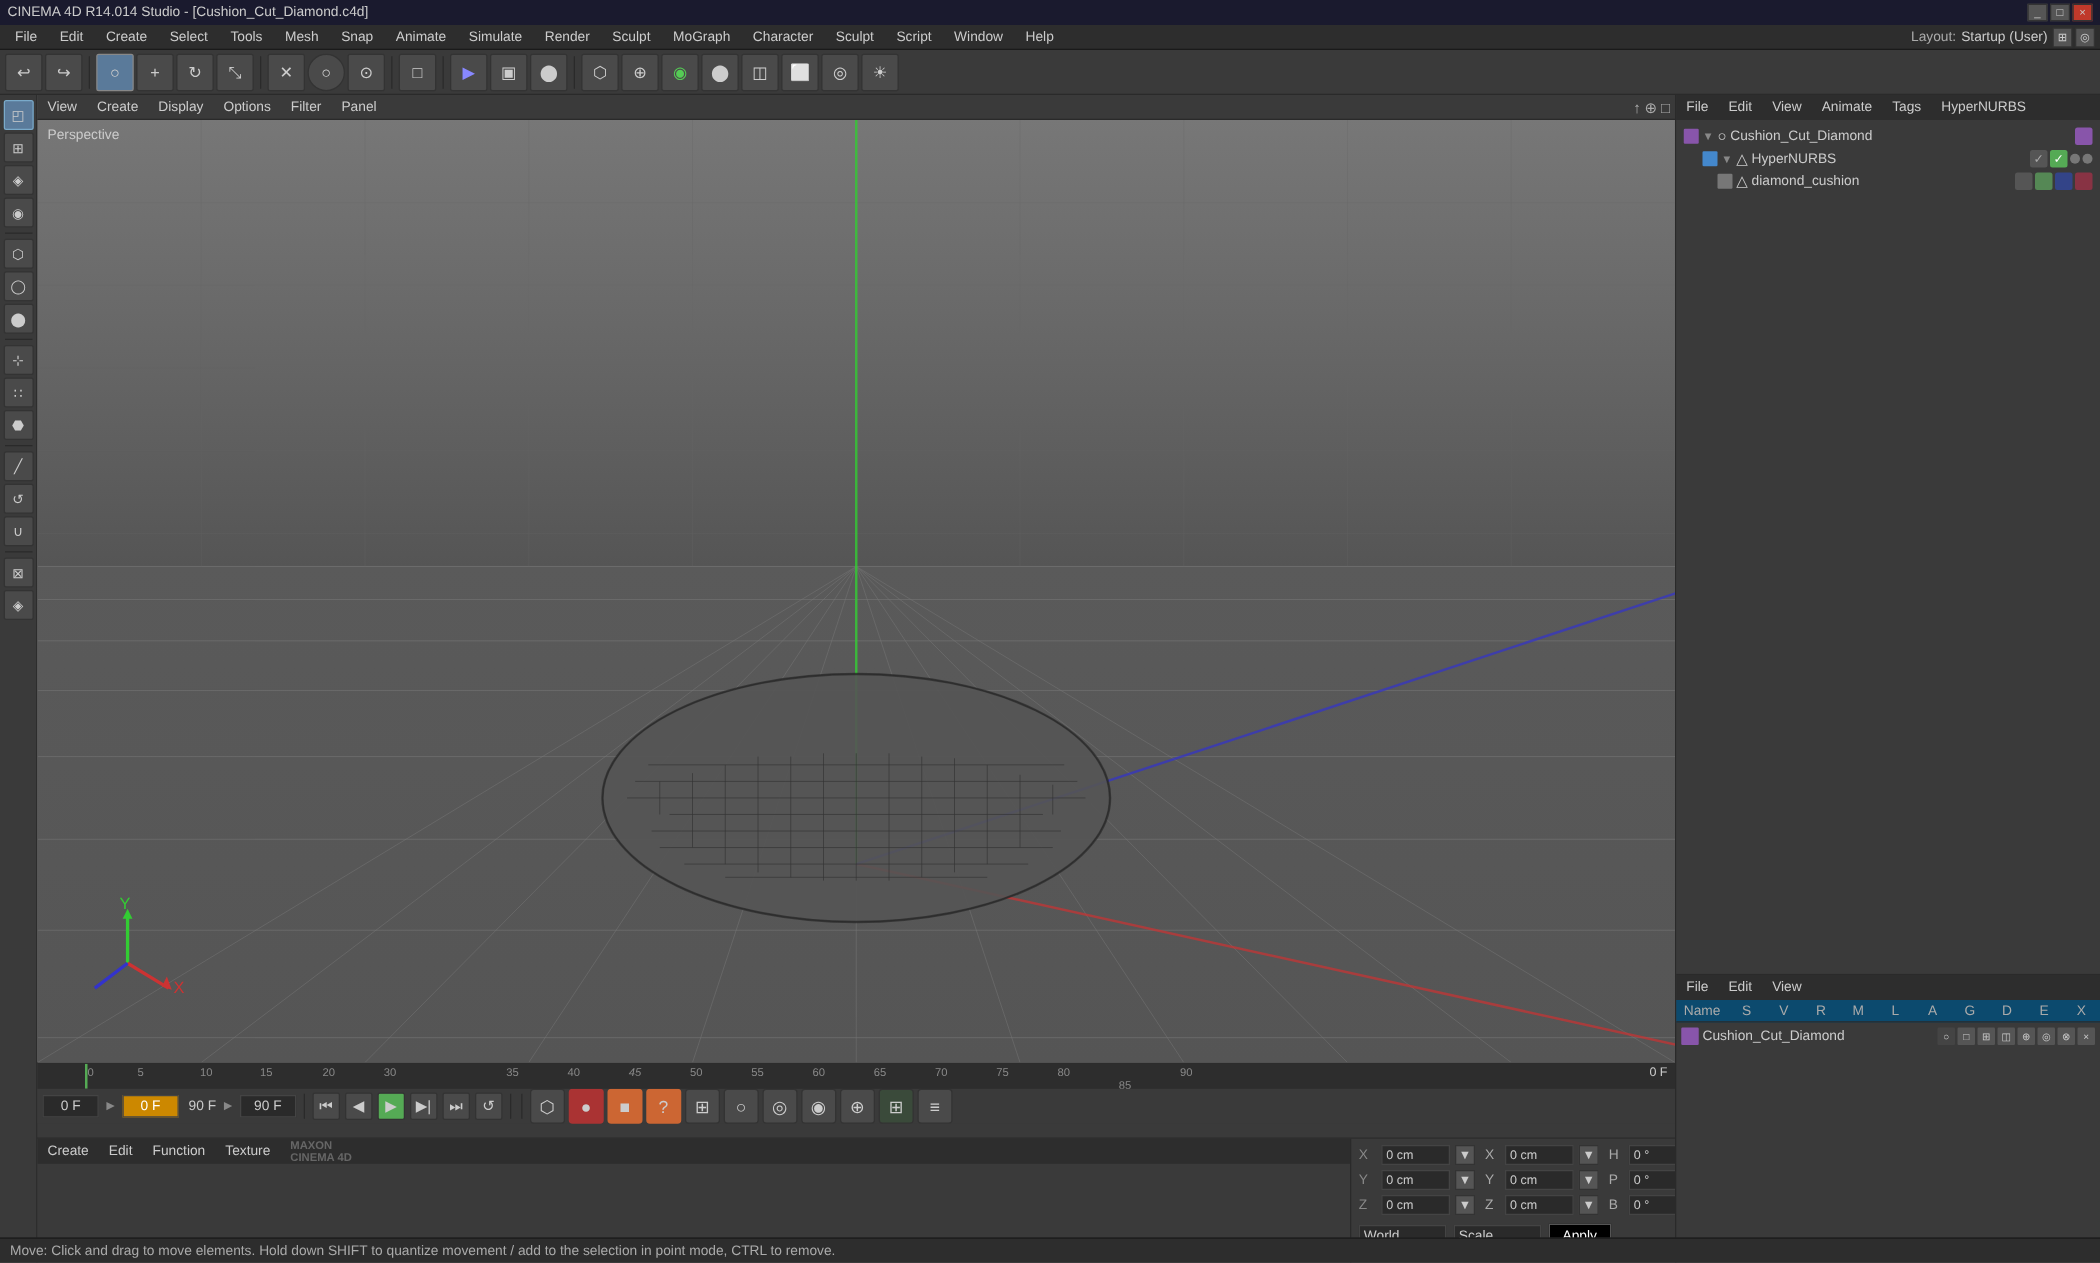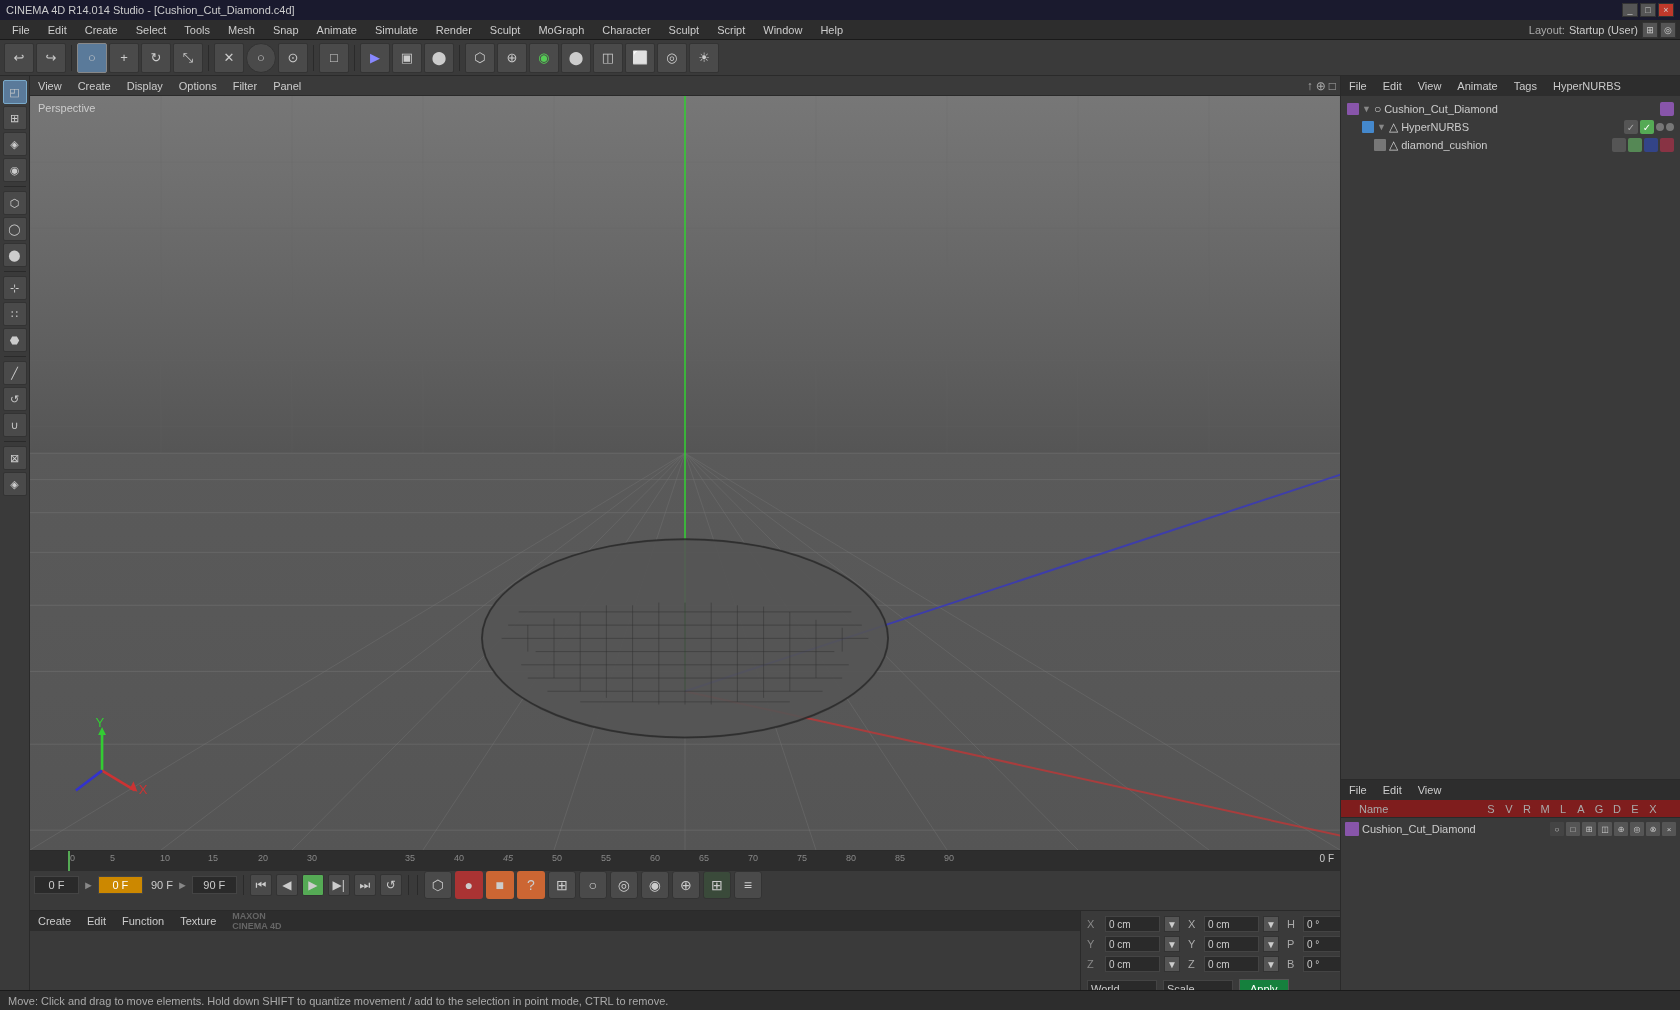--- a/index.html
+++ b/index.html
@@ -208,25 +208,25 @@
       background: #2d2d2d;
       display: flex;
       align-items: center;
       padding: 0 4px;
       gap: 8px;
     }
     .attr-menu { color: #ccc; cursor: pointer; padding: 1px 4px; font-size: 11px; }
 
     #attr-columns {
       height: 18px;
-      background: #7f1d1d;
-      display: flex;
-      align-items: center;
-      padding: 0 18px;
-      gap: 0;
+      background: #0c4a6e;
+      display: flex;
+      align-items: center;
+      padding: 0 6px;
+      gap: 12px;
       font-size: 11px;
       color: #aaa;
       border-bottom: 1px solid #2a2a2a;
     }
     .attr-col { flex: 1; }
     .attr-col-sm { width: 18px; text-align: center; }
 
     #attr-list { padding: 2px 4px; }
     .attr-row {
       display: flex;
@@ -416,21 +416,21 @@
     .coord-dropdown {
       width: 70px; height: 18px;
       background: #2a2a2a;
       border: 1px solid #444;
       color: #ccc;
       font-size: 11px;
       appearance: none;
       padding: 0 3px;
     }
     .apply-btn {
-      background: #15803d;
+      background: #000000;
       color: #fff;
       border: 1px solid #555;
       padding: 2px 10px;
       font-size: 11px;
       cursor: pointer;
       height: 20px;
     }
 
     
     #grid-svg { position: absolute; top: 0; left: 0; width: 100%; height: 100%; }
@@ -694,21 +694,21 @@
         <div class="tl-marker" style="left:375px;">35</div>
         <div class="tl-marker" style="left:424px;">40</div>
         <div class="tl-marker" style="left:473px;font-style:italic;">45</div>
         <div class="tl-marker" style="left:522px;">50</div>
         <div class="tl-marker" style="left:571px;">55</div>
         <div class="tl-marker" style="left:620px;">60</div>
         <div class="tl-marker" style="left:669px;">65</div>
         <div class="tl-marker" style="left:718px;">70</div>
         <div class="tl-marker" style="left:767px;">75</div>
         <div class="tl-marker" style="left:816px;">80</div>
-        <div class="tl-marker" style="left:865px;">85</div>
+        <div class="tl-marker" style="left:865px;margin-top:10px;">85</div>
         <div class="tl-marker" style="left:914px;">90</div>
         <div style="position:absolute;right:6px;top:2px;font-size:10px;color:#ccc;">0 F</div>
       </div>
       <div id="timeline-controls">
 
         <input class="tl-input" type="text" value="0 F" style="width: 45px;">
         <span style="font-size:11px;color:#888;">►</span>
         <input class="tl-input" type="text" value="0 F" style="width: 45px; background: rgb(204, 136, 0); color: rgb(255, 255, 255);">
 
         <span style="font-size:11px;color:#ccc;margin-left:4px;">90 F</span>

